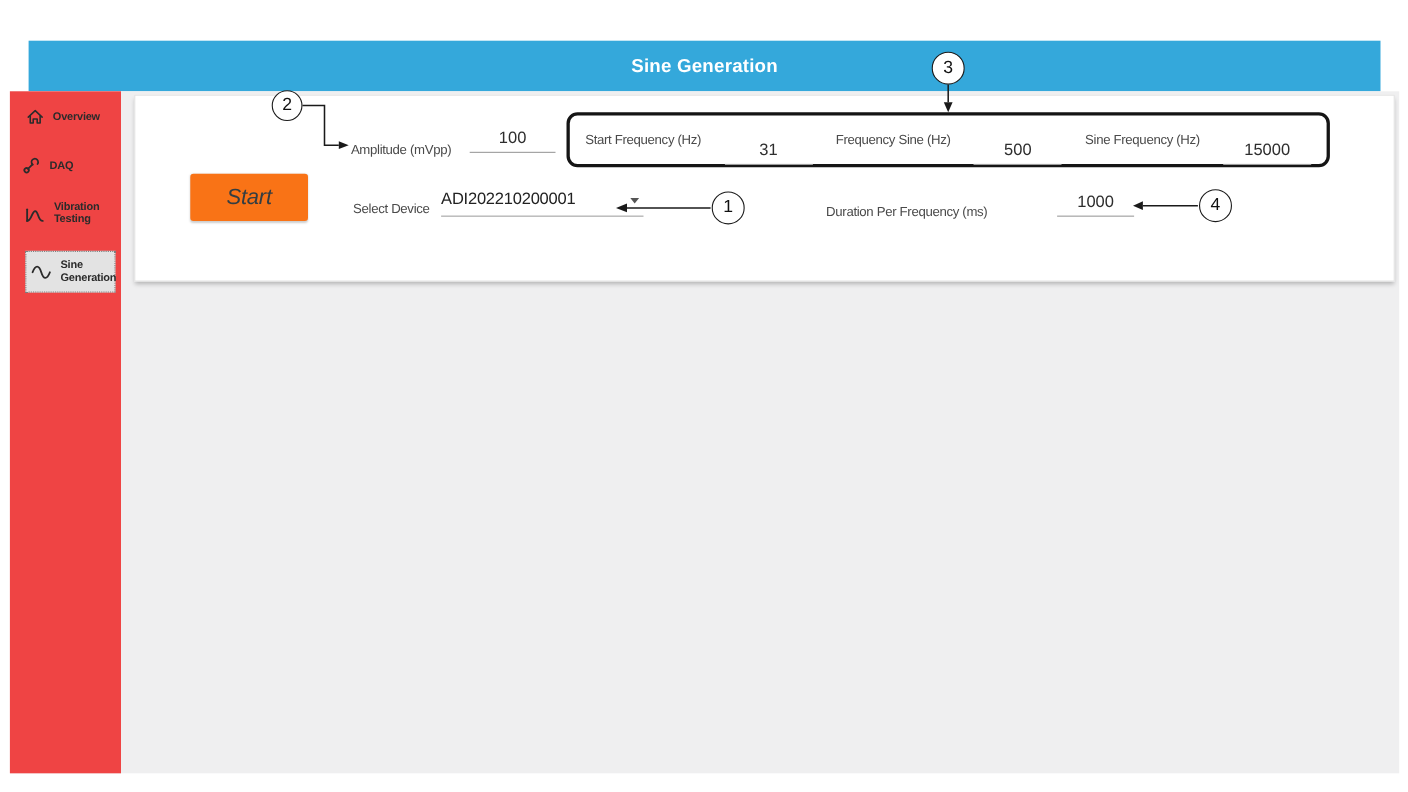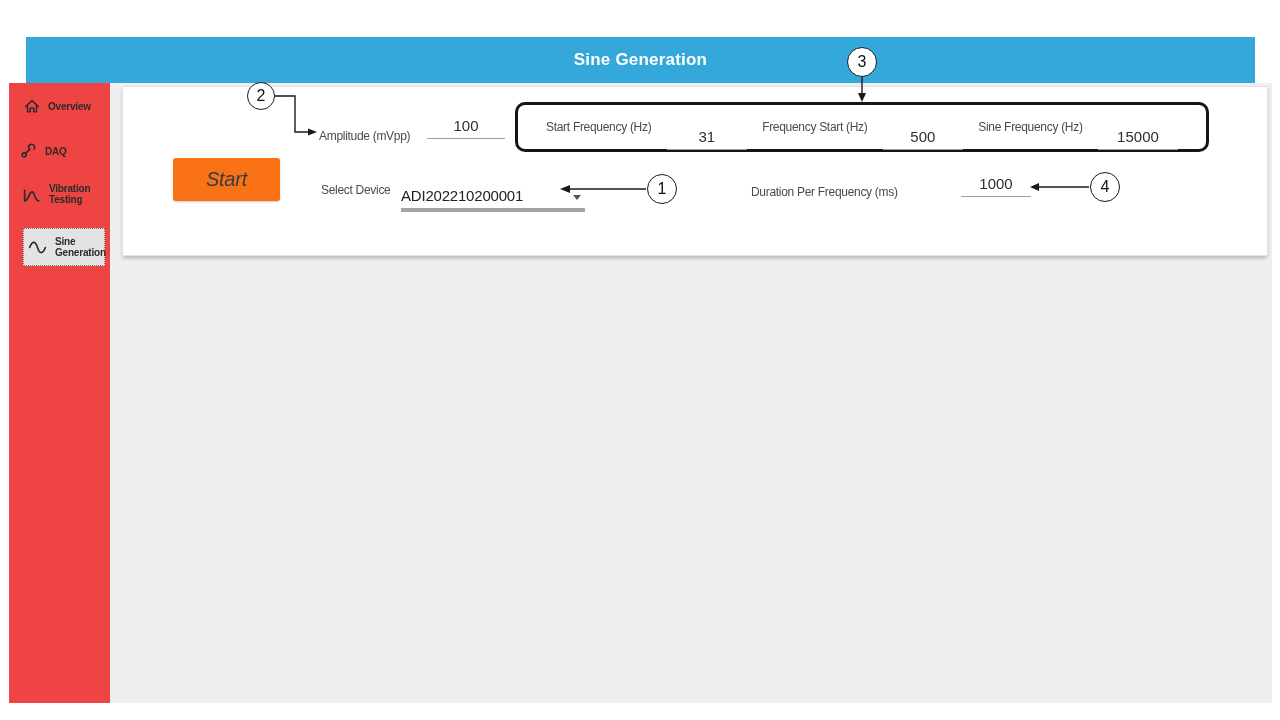--- a/index.html
+++ b/index.html
@@ -50,31 +50,31 @@
   .field-input { border:none; outline:none; background:transparent; text-align:center;
                  font-size:15px; color:#2e2e2e; height:26px; width:100%;
                  border-bottom:1.5px solid #9c9c9c; font-family:inherit; }
   .field-wrap { position:absolute; }
 
   #amp-label { left:196px; top:42px; }
   #amp-field { left:304px; top:26px; width:78px; }
 
   #freq-box { position:absolute; left:392px; top:15px; width:694px; height:50px;
               border:3.5px solid #151515; border-radius:10px; display:flex;
-              align-items:center; justify-content:space-between; padding:0 28px; }
+              align-items:center; justify-content:space-between; padding:0 14px; }
   #freq-box .field-label { position:static; }
   #freq-box .fb-input { width:80px;margin-top:20px; }
 
   #start-btn { position:absolute; left:50px; top:71px; width:107px; height:43px;
                background:#f97316; border:none; border-radius:3px; font-size:20px;
                color:#333d42; font-family:inherit; letter-spacing:-0.2px;
                box-shadow:0 1px 2px rgba(0,0,0,0.2); cursor:pointer;font-style:italic; }
   #dev-label { left:198px; top:96px; }
-  #dropdown { position:absolute; left:278px; top:97px; width:184px; height:28px;
-              border-bottom:4px solid #a3a3a3; cursor:pointer; }
+  #dropdown { position:absolute; left:278px; top:82px; width:184px; height:28px;
+              border-bottom:1px solid #a3a3a3; cursor:pointer; }
   #dropdown .dd-value { font-size:15px; color:#222; letter-spacing:-0.2px; line-height:24px; }
   #dropdown .caret { position:absolute; right:4px; top:11px; width:0; height:0;
               border-left:4.5px solid transparent; border-right:4.5px solid transparent;
               border-top:5.5px solid #555; }
   #dur-label { left:628px; top:98px; }
   #dur-field { left:838px; top:84px; width:70px; }
 
   
   .callout { position:absolute; background:#ffffff; border:1.5px solid #1a1a1a;
              border-radius:50%; display:flex; align-items:center; justify-content:center;
@@ -138,21 +138,21 @@
   <div id="panel" class="abs">
 
     <div class="field-label" id="amp-label">Amplitude (mVpp)</div>
     <div class="field-wrap" id="amp-field">
       <input class="field-input" value="100" style="">
     </div>
 
     <div id="freq-box">
       <span class="field-label">Start Frequency (Hz)</span>
       <span class="fb-input"><input class="field-input" value="31" style=""></span>
-      <span class="field-label">Frequency Start (Hz)</span>
+      <span class="field-label">Frequency Sine (Hz)</span>
       <span class="fb-input"><input class="field-input" value="500" style=""></span>
       <span class="field-label">Sine Frequency (Hz)</span>
       <span class="fb-input"><input class="field-input" value="15000" style=""></span>
     </div>
 
     <button id="start-btn">Start</button>
 
     <div class="field-label" id="dev-label">Select Device</div>
     <div id="dropdown">
       <span class="dd-value">ADI202210200001</span>

